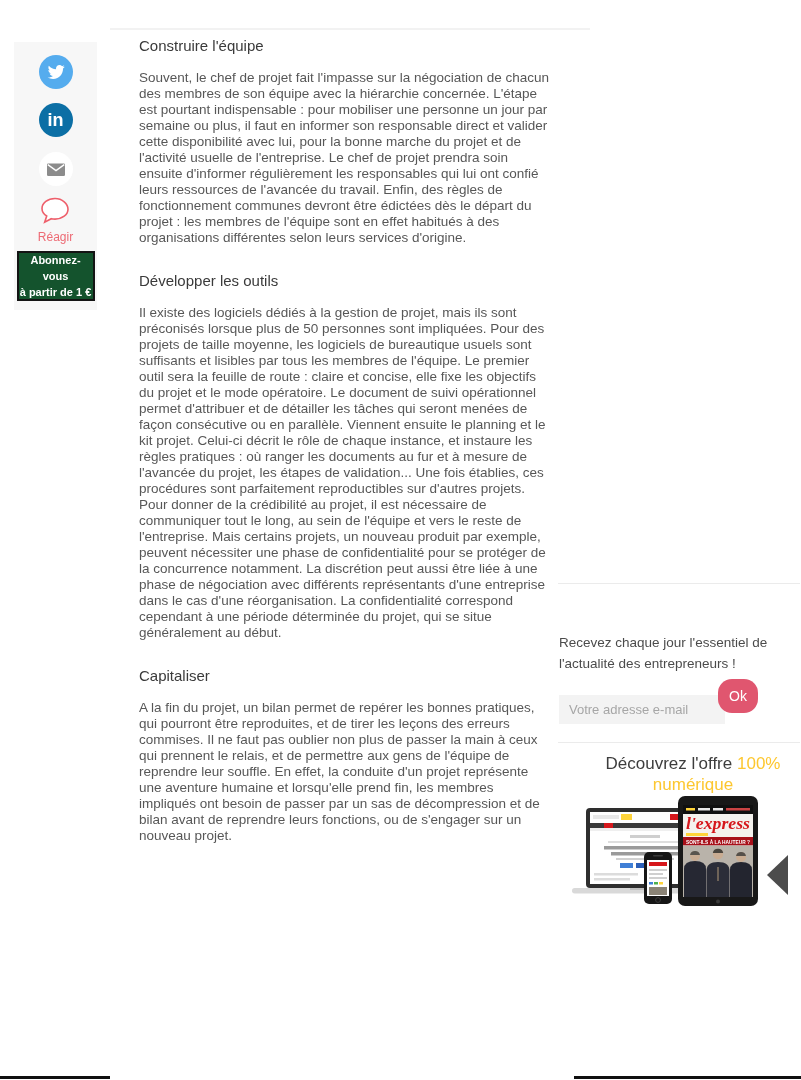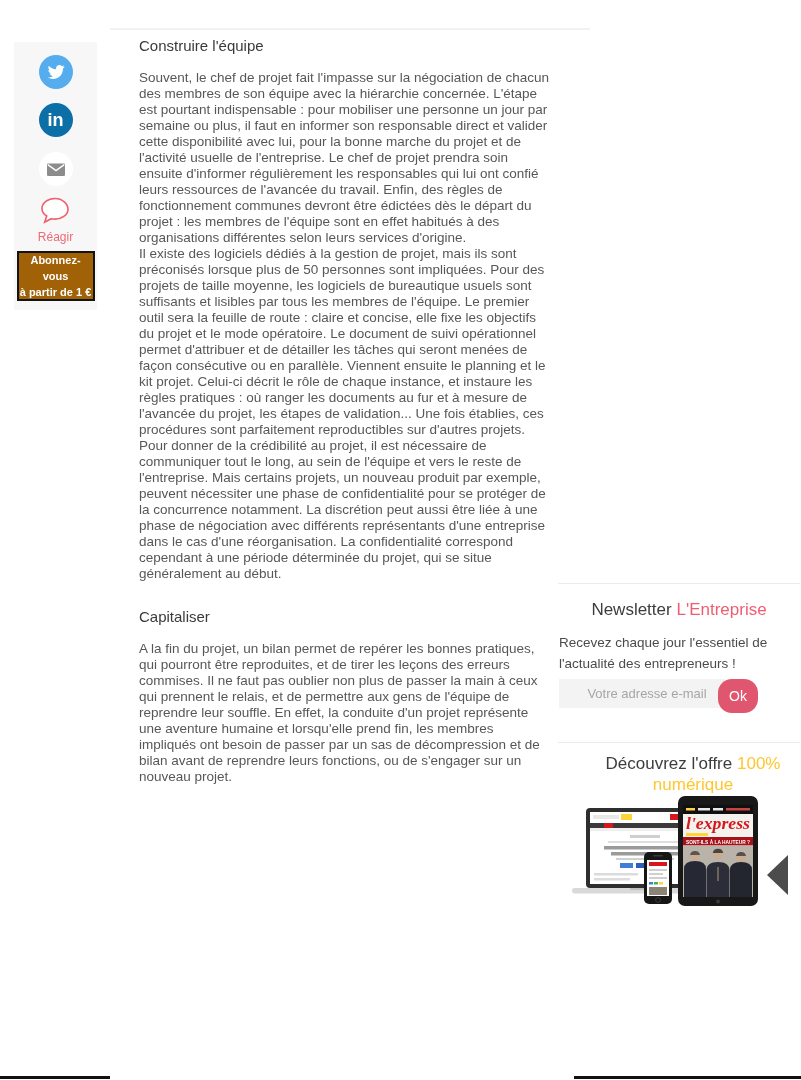--- a/index.html
+++ b/index.html
@@ -17,43 +17,43 @@
   .icon-btn{
     width:34px;height:34px;border-radius:50%;border:none;padding:0;cursor:pointer;
     display:flex;align-items:center;justify-content:center;flex:0 0 auto;
   }
   .btn-twitter{background:#55acee;margin-bottom:14px;}
   .btn-linkedin{background:#0c6fa5;margin-bottom:15px;color:#fff;font-weight:bold;font-size:18px;}
   .btn-email{background:#ffffff;margin-bottom:10px;}
   .reagir{background:none;border:none;cursor:pointer;text-align:center;margin-bottom:7px;padding:0;}
   .reagir-label{display:block;font-size:12px;color:#ed6a74;margin-top:1px;}
   .subscribe-btn{
-    width:78px;height:50px;background:#a16207;border:2px solid #141414;box-sizing:border-box;
+    width:78px;height:50px;background:#14532d;border:2px solid #141414;box-sizing:border-box;
     color:#fff;font-family:"Liberation Sans",sans-serif;font-size:11px;font-weight:bold;line-height:1.45;
     cursor:pointer;padding:0;
   }
   .subscribe-btn span{display:block;}
   
   .article{position:absolute;left:139px;top:0;width:415px;}
   .article h3{font-size:15px;font-weight:normal;color:#3a3a3a;margin:26px 0 16px;}
   .article section:first-child h3{margin-top:37px;}
   .article p{font-size:13.5px;line-height:16px;color:#575757;margin:0;}
   
   .right-rail{position:absolute;left:558px;top:0;width:242px;height:1080px;}
   .rr-rule{position:absolute;left:0;width:242px;height:1px;background:#ebebeb;}
   .rule-newsletter{top:583px;}
   .rule-offer{top:742px;}
   .nl-title{position:absolute;left:0;top:600px;width:242px;text-align:center;font-size:17px;font-weight:normal;margin:0;color:#3d3d3d;}
   .nl-title .brand{color:#ef5e70;}
   .nl-title .prefix{margin-right:0.28em;}
   .nl-desc{position:absolute;left:1px;top:632px;width:238px;font-size:13.5px;line-height:21px;color:#4b4b4b;margin:0;}
   .nl-form{position:absolute;left:0;top:679px;width:242px;}
   .nl-input{
-    position:absolute;left:1px;top:0;width:156px;height:29px;background:#f3f3f3;border:none;
-    padding:0 0 0 10px;font-family:"Liberation Sans",sans-serif;font-size:13px;color:#444;text-align:center;
+    position:absolute;left:1px;top:16px;width:156px;height:29px;background:#f3f3f3;border:none;
+    padding:0 0 0 10px;font-family:"Liberation Sans",sans-serif;font-size:13px;color:#444;
   }
   .nl-input::placeholder{color:#a6a6a6;}
   .nl-ok{
     position:absolute;left:160px;top:0;width:40px;height:34px;background:#e0566f;border:none;border-radius:14px;
     color:#ffffff;font-family:"Liberation Sans",sans-serif;font-size:14px;cursor:pointer;
   }
   .offer-title{position:absolute;left:14px;top:753px;width:242px;text-align:center;font-size:17px;font-weight:normal;margin:0;color:#3d3d3d;line-height:21px;}
   .offer-title .prefix{margin-right:0.28em;}
   .offer-title .highlight{color:#fdc72f;}
   .devices{position:absolute;left:2px;top:794px;width:205px;height:118px;cursor:pointer;}
@@ -98,37 +98,35 @@
     <span>à partir de 1 €</span>
   </button>
 </aside>
 
 <main class="article">
   <section>
     <h3>Construire l'équipe</h3>
     <p>Souvent, le chef de projet fait l'impasse sur la négociation de chacun des membres de son équipe avec la hiérarchie concernée. L'étape est pourtant indispensable : pour mobiliser une personne un jour par semaine ou plus, il faut en informer son responsable direct et valider cette disponibilité avec lui, pour la bonne marche du projet et de l'activité usuelle de l'entreprise. Le chef de projet prendra soin ensuite d'informer régulièrement les responsables qui lui ont confié leurs ressources de l'avancée du travail. Enfin, des règles de fonctionnement communes devront être édictées dès le départ du projet : les membres de l'équipe sont en effet habitués à des organisations différentes selon leurs services d'origine.</p>
   </section>
   <section>
+    <h3>Développer les outils</h3>
     <p>Il existe des logiciels dédiés à la gestion de projet, mais ils sont préconisés lorsque plus de 50 personnes sont impliquées. Pour des projets de taille moyenne, les logiciels de bureautique usuels sont suffisants et lisibles par tous les membres de l'équipe. Le premier outil sera la feuille de route : claire et concise, elle fixe les objectifs du projet et le mode opératoire. Le document de suivi opérationnel permet d'attribuer et de détailler les tâches qui seront menées de façon consécutive ou en parallèle. Viennent ensuite le planning et le kit projet. Celui-ci décrit le rôle de chaque instance, et instaure les règles pratiques : où ranger les documents au fur et à mesure de l'avancée du projet, les étapes de validation... Une fois établies, ces procédures sont parfaitement reproductibles sur d'autres projets.</p>
   </section>
   <section>
     <p>Pour donner de la crédibilité au projet, il est nécessaire de communiquer tout le long, au sein de l'équipe et vers le reste de l'entreprise. Mais certains projets, un nouveau produit par exemple, peuvent nécessiter une phase de confidentialité pour se protéger de la concurrence notamment. La discrétion peut aussi être liée à une phase de négociation avec différents représentants d'une entreprise dans le cas d'une réorganisation. La confidentialité correspond cependant à une période déterminée du projet, qui se situe généralement au début.</p>
   </section>
   <section>
     <h3>Capitaliser</h3>
     <p>A la fin du projet, un bilan permet de repérer les bonnes pratiques, qui pourront être reproduites, et de tirer les leçons des erreurs commises. Il ne faut pas oublier non plus de passer la main à ceux qui prennent le relais, et de permettre aux gens de l'équipe de reprendre leur souffle. En effet, la conduite d'un projet représente une aventure humaine et lorsqu'elle prend fin, les membres impliqués ont besoin de passer par un sas de décompression et de bilan avant de reprendre leurs fonctions, ou de s'engager sur un nouveau projet.</p>
   </section>
 </main>
 
 <aside class="right-rail">
   <div class="rr-rule rule-newsletter"></div>
 
-  <h2 class="nl-title">
-    <span class="prefix">Newsletter</span><span class="brand">L'Entreprise</span>
-  </h2>
 
   <p class="nl-desc">Recevez chaque jour l'essentiel de l'actualité des entrepreneurs !</p>
 
   <div class="nl-form">
     <input class="nl-input" type="email" placeholder="Votre adresse e-mail" style="">
     <button class="nl-ok">Ok</button>
   </div>
 
   <div class="rr-rule rule-offer"></div>
 

